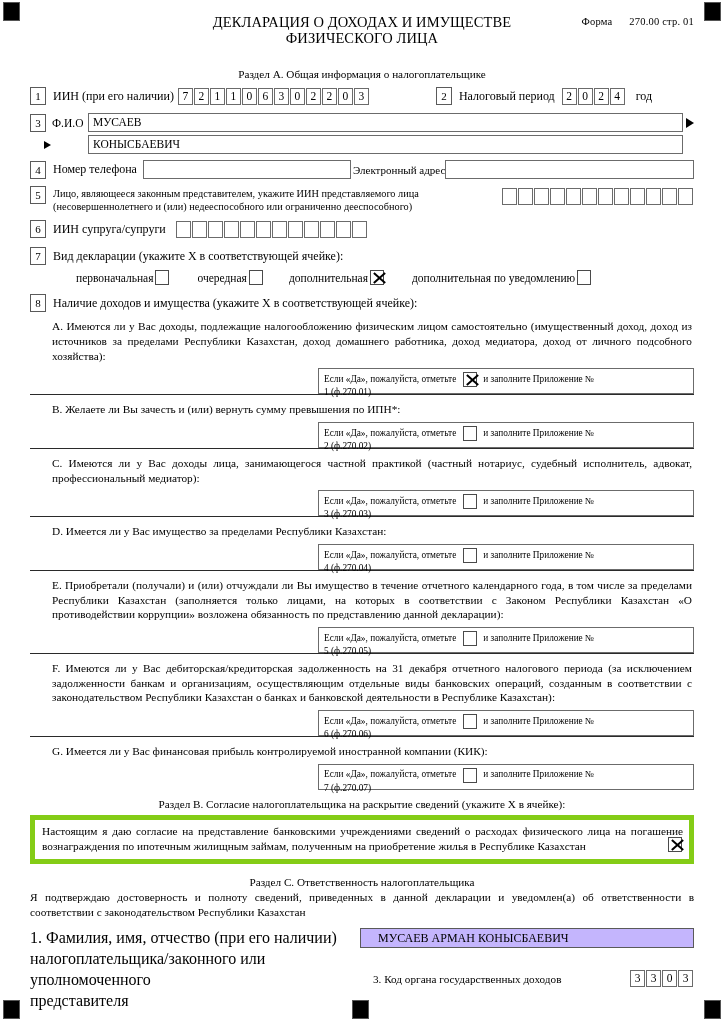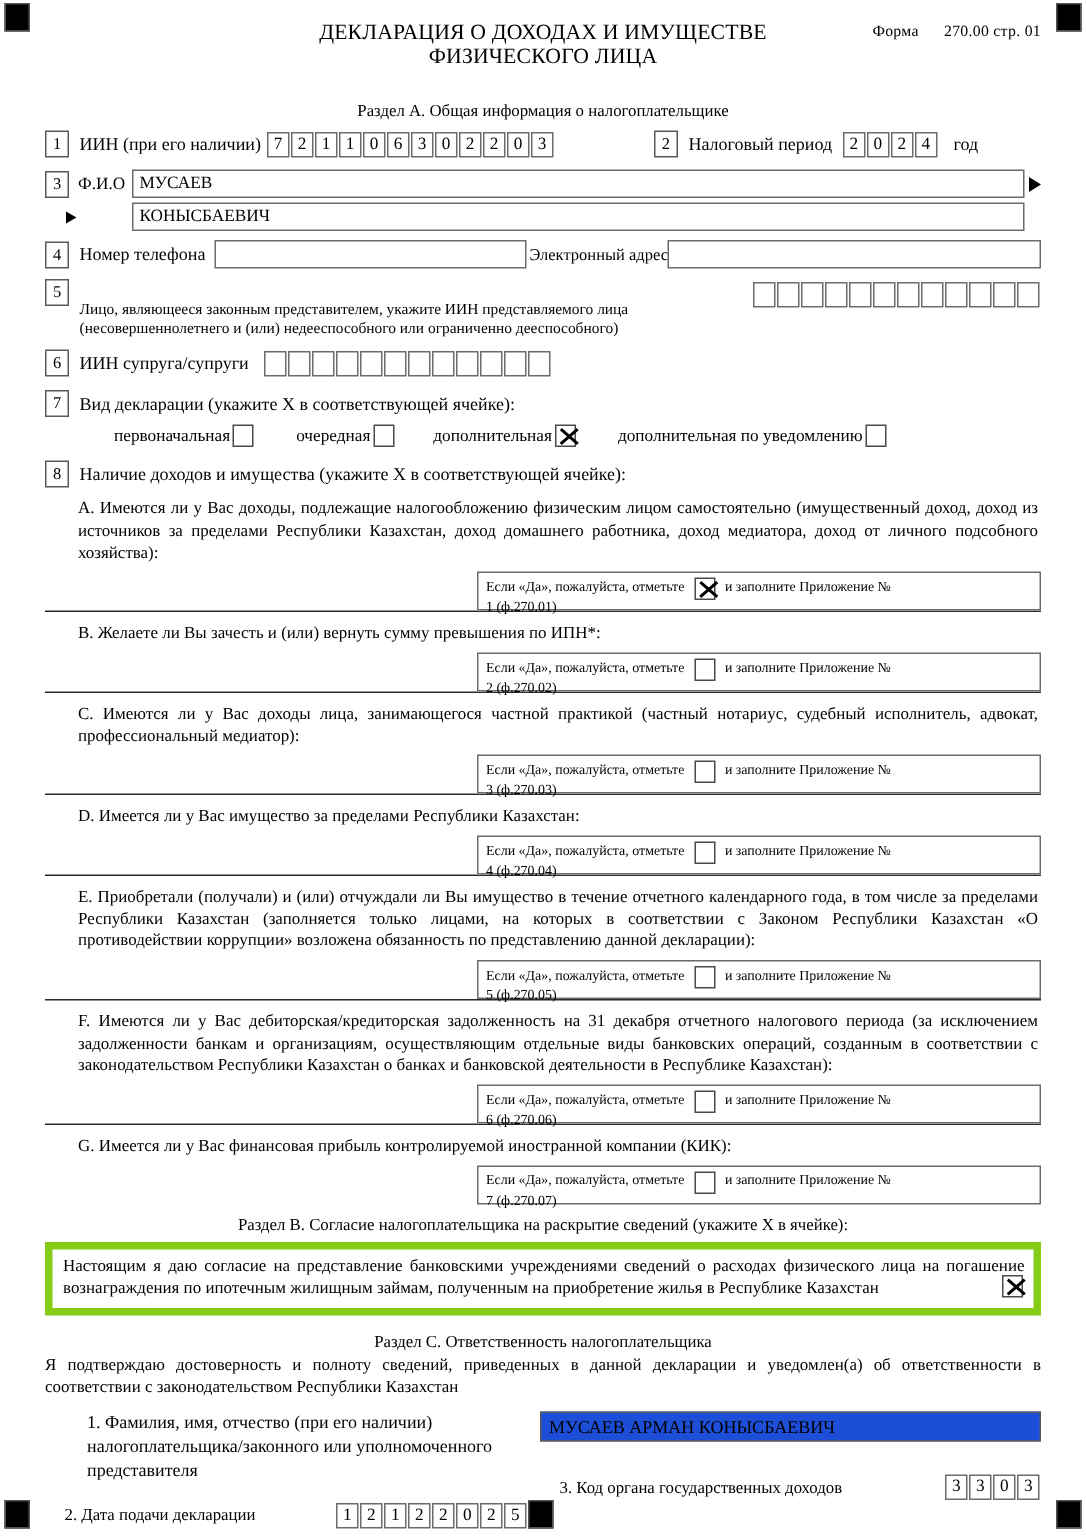--- a/index.html
+++ b/index.html
@@ -188,21 +188,20 @@
   .line5 {
     display: flex;
     align-items: flex-start;
     margin-top: 7px;
   }
   .line5 .txt {
     font-size: 10.3px;
     line-height: 1.28;
     flex: 1;
     padding-top: 1px;
-    margin-top: 13px;
   }
   .line5 .boxes { padding-top: 2px; }
 
   
   .line6 {
     display: flex;
     align-items: center;
     margin-top: 7px;
     font-size: 12px;
   }
@@ -307,38 +306,38 @@
     text-align-last: left;
   }
 
   .grid2 {
     display: flex;
     margin-top: 9px;
   }
   .col-l { width: 330px; padding-right: 8px; }
   .col-r { flex: 1; }
 
-  .lbl-sm { font-size: 12px; line-height: 1.3; margin-left: 28px; }
+  .lbl-sm { font-size: 16px; line-height: 1.3; }
   .lbl-md { font-size: 11.2px; line-height: 1.3; margin-left: 13px; }
 
   .row-inline {
     display: flex;
     align-items: center;
   }
   .row-inline .lbl { flex: 1; }
   .mt14 { margin-top: 14px; }
   .mt22 { margin-top: 22px; }
 
   .name-field {
     border: 1px solid #5a5a5a;
     height: 20px;
-    background: #1d4ed8;
+    background: #c4b5fd;
     font-size: 12px;
     line-height: 18px;
-    padding-left: 5px;
+    padding-left: 17px;
     white-space: nowrap;
     overflow: hidden;
   }
 </style>
 </head>
 <body>
 
 <div id="page">
 
   <div class="regmark rm-tl"></div>

